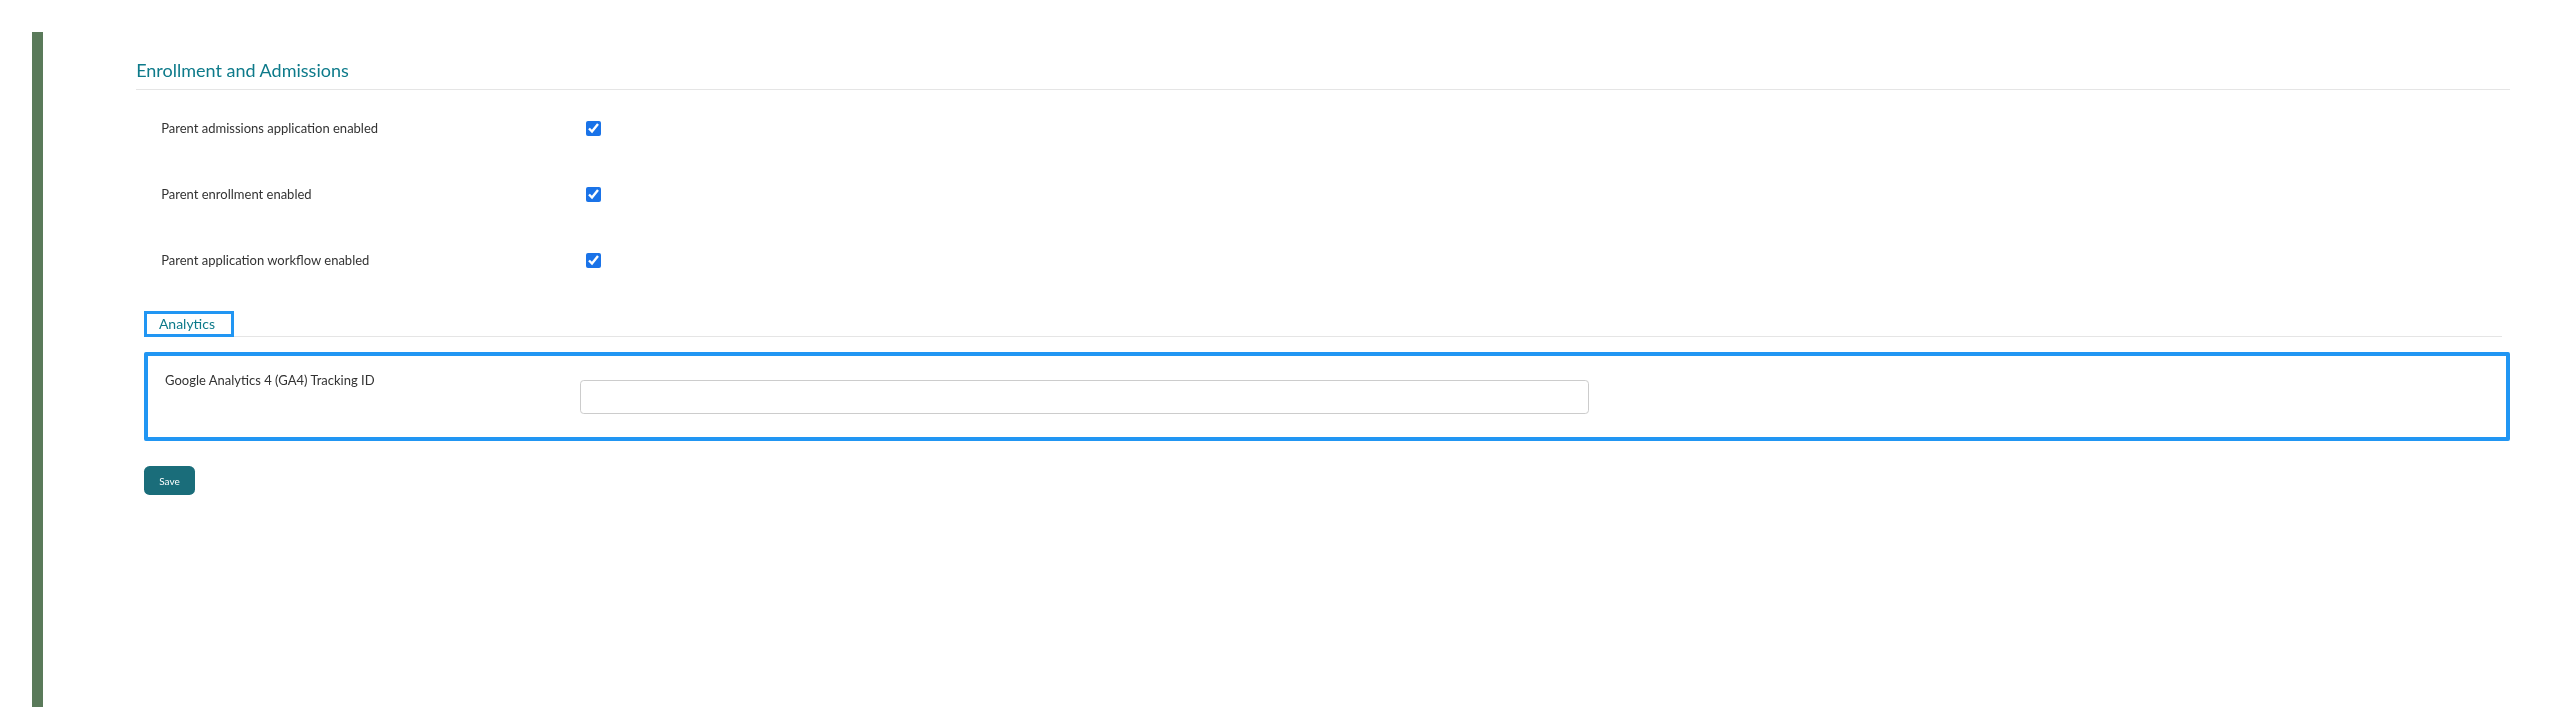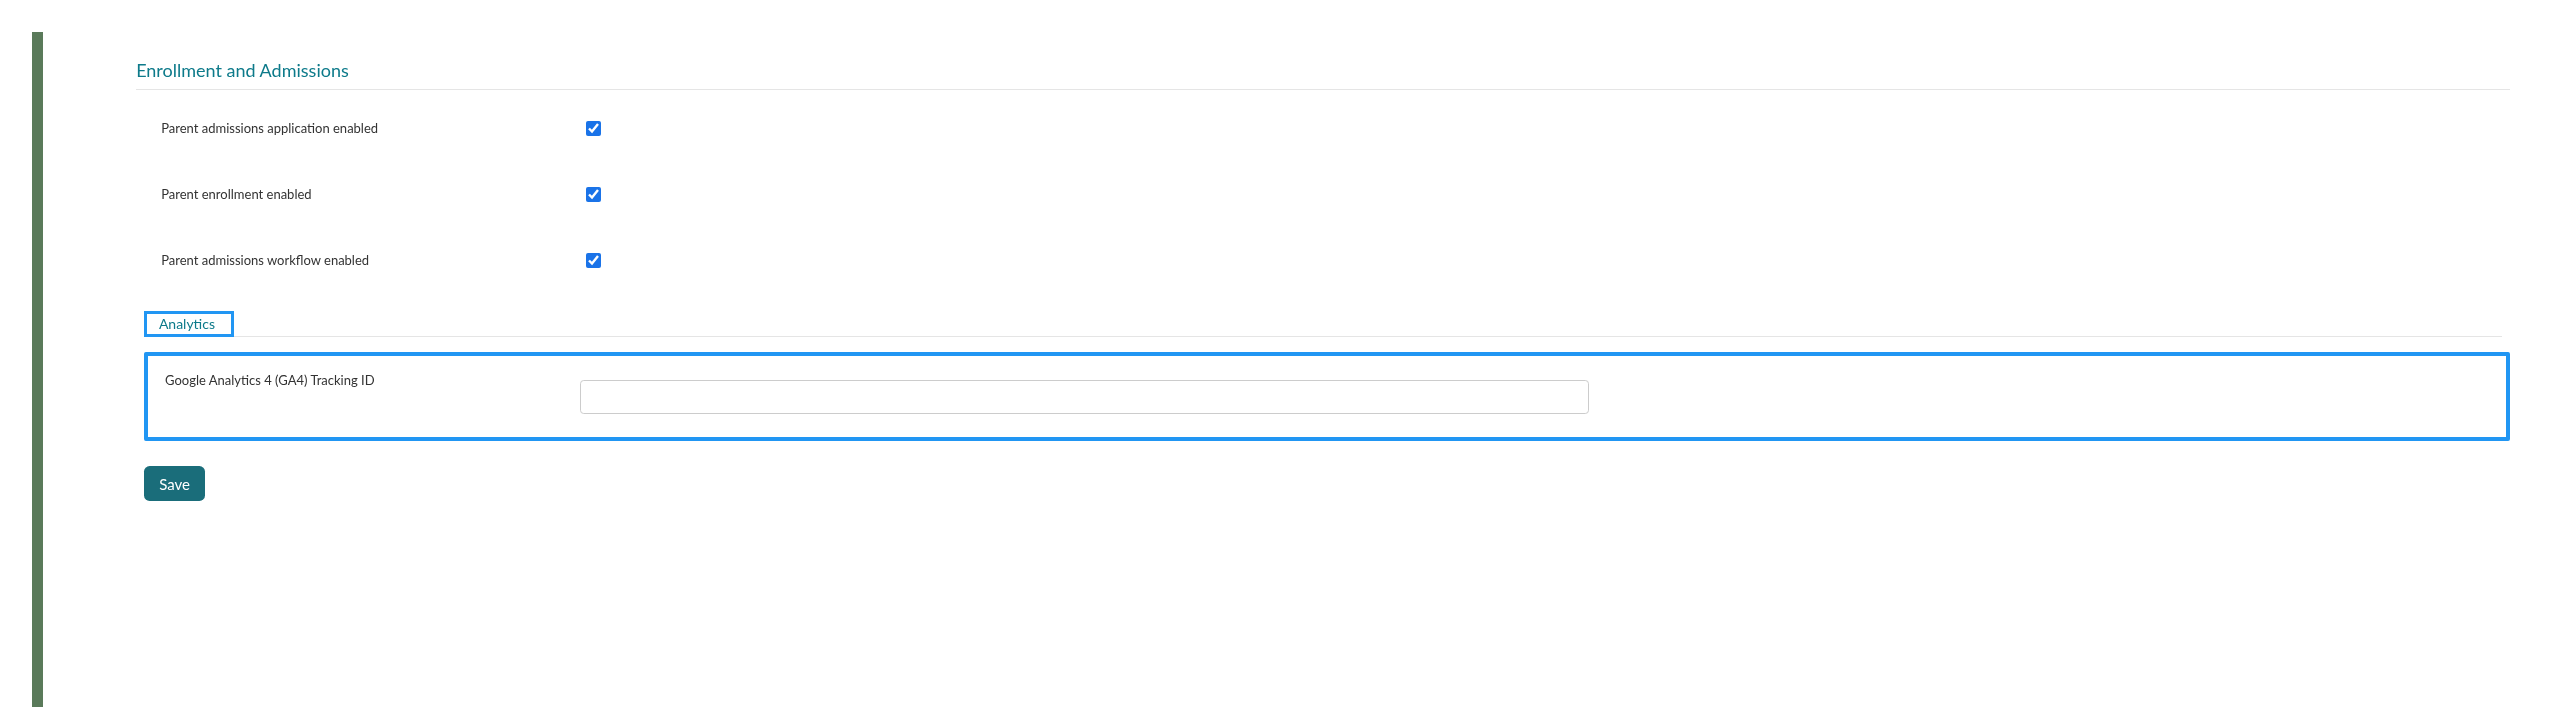--- a/index.html
+++ b/index.html
@@ -99,21 +99,21 @@
     }
     .highlight-row .control {
       flex: 1;
     }
     .btn-save {
       background: #1a6d7a;
       color: #fff;
       border: none;
       border-radius: 5.6px;
       padding: 8.4px 15px;
-      font-size: 15px;
+      font-size: 10px;
       cursor: pointer;
       font-family: inherit;
     }
   </style>
 </head>
 <body>
 
 <div class="page">
   <div class="sidebar-edge"></div>
   <div class="content">
@@ -128,21 +128,21 @@
     </div>
 
     <div class="form-row">
       <div class="label">Parent enrollment enabled</div>
       <div class="control">
         <input type="checkbox" class="checkbox" checked="" style="">
       </div>
     </div>
 
     <div class="form-row">
-      <div class="label">Parent admissions workflow enabled</div>
+      <div class="label">Parent application workflow enabled</div>
       <div class="control">
         <input type="checkbox" class="checkbox" checked="" style="">
       </div>
     </div>
 
     <div class="analytics-section">
       <span class="analytics-header-wrap">
         <span class="analytics-header">Analytics</span>
       </span>
       <div class="analytics-divider"></div>

